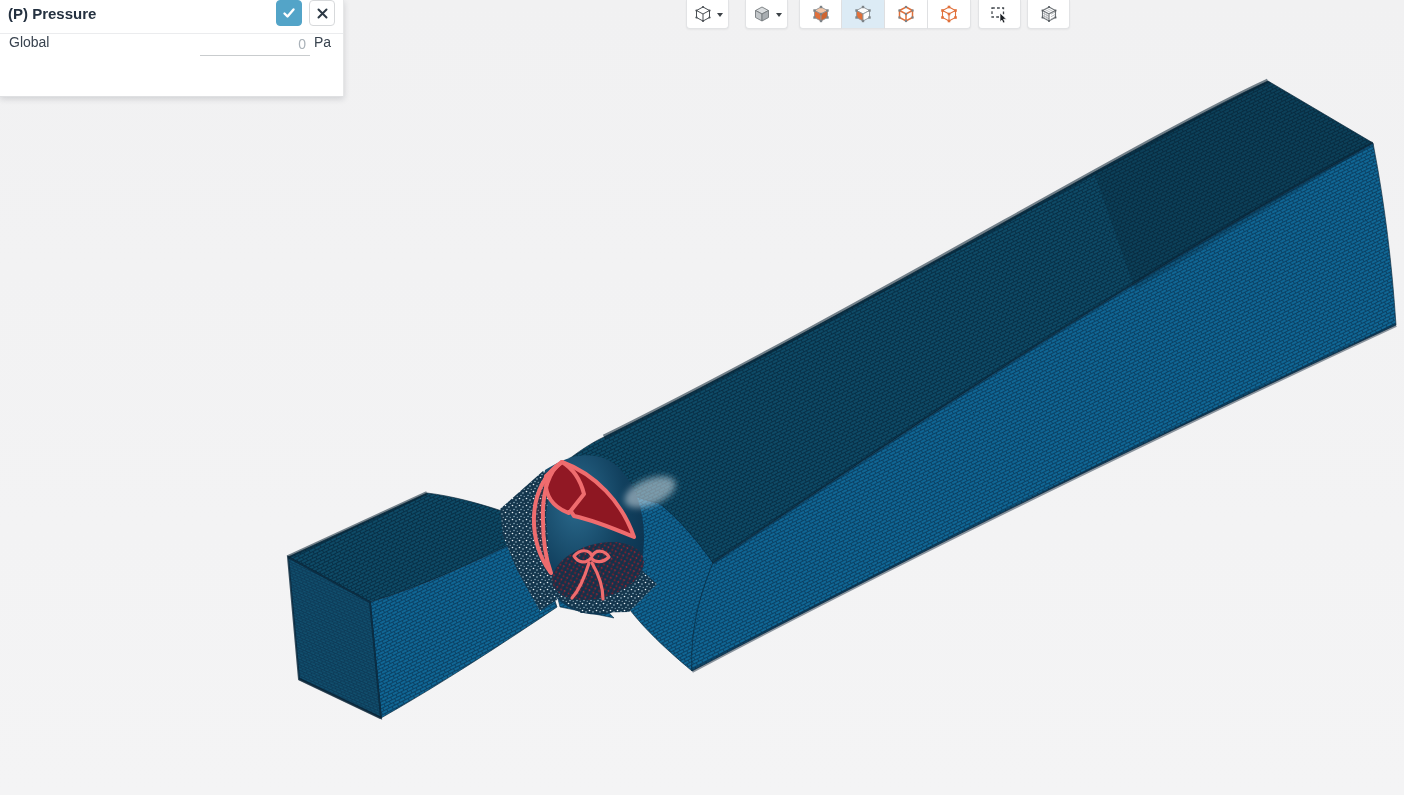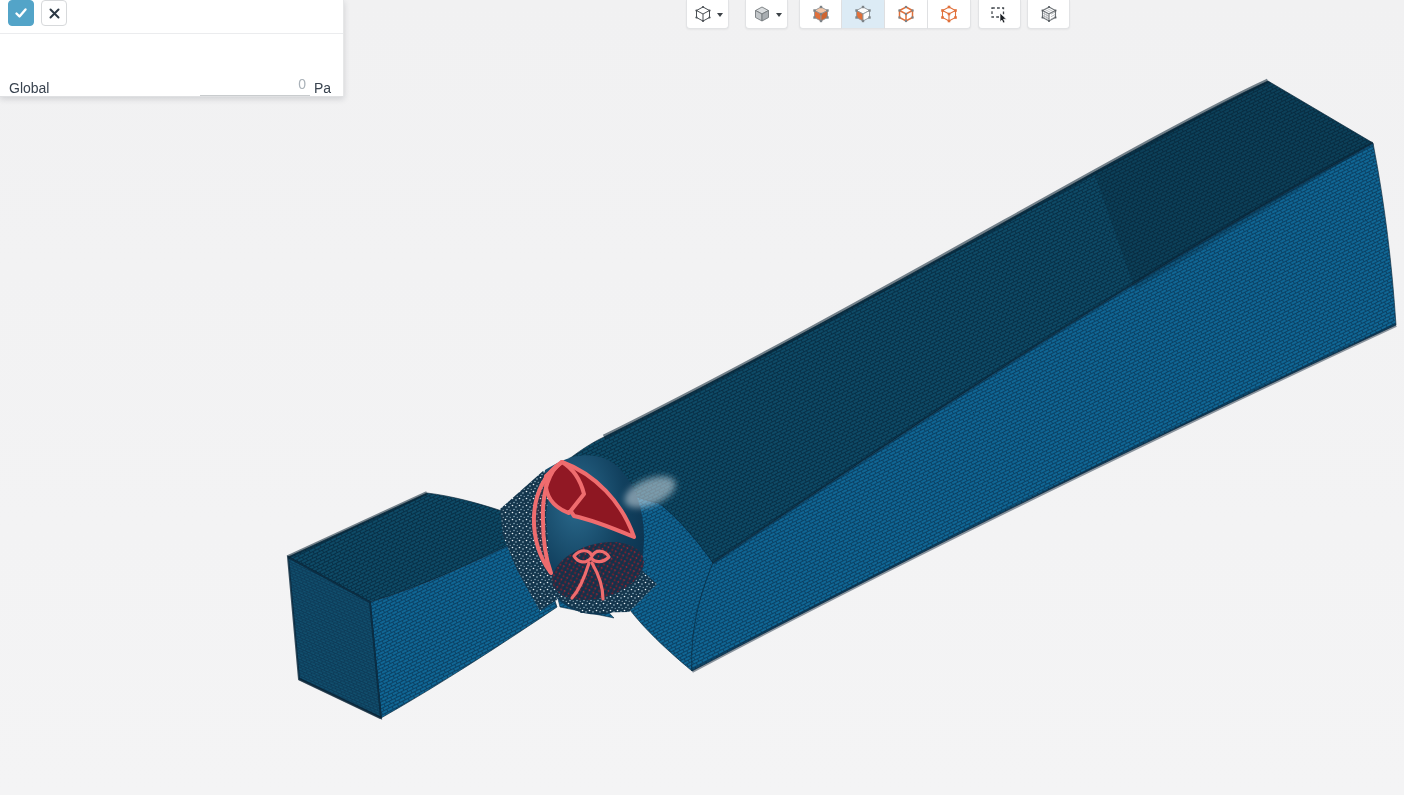--- a/index.html
+++ b/index.html
@@ -34,21 +34,21 @@
     position:absolute;left:0;top:0;width:343px;background:#ffffff;
     border-bottom:1px solid #dfe0e2;border-right:1px solid #e6e7e8;
     box-shadow:0 2px 6px rgba(30,40,50,.16);z-index:5;
   }
   .panel-header{height:33px;border-bottom:1px solid #ebecee;display:flex;align-items:flex-start;padding:0 8px;}
   .panel-title{flex:1;font-size:15px;font-weight:bold;color:#243140;line-height:28px;}
   .hdr-btn{width:26px;height:26px;border-radius:4px;display:flex;align-items:center;justify-content:center;
     box-sizing:border-box;cursor:pointer;margin-top:0;}
   .btn-apply{background:#53a4c8;border:1px solid #53a4c8;}
   .btn-cancel{background:#fff;border:1px solid #d7d9db;margin-left:7px;}
-  .panel-body{height:62px;display:flex;align-items:flex-end;padding:0 9px 0 9px;}
+  .panel-body{height:62px;display:flex;align-items:flex-start;padding:0 9px 0 9px;}
   .field-label{flex:1;font-size:14px;color:#39434f;}
   .input-wrap{width:110px;border-bottom:1px solid #c9ccce;}
   .input-wrap input{
     width:100%;border:none;outline:none;background:transparent;text-align:right;
     font-size:14px;color:#333;padding:2px 4px 3px;box-sizing:border-box;
     font-family:"Liberation Sans","DejaVu Sans",sans-serif;
   }
   .input-wrap input::placeholder{color:#a9b1b8;opacity:1;}
   .unit{margin-left:4px;font-size:14px;color:#39434f;min-width:20px;}
 </style>
@@ -264,20 +264,21 @@
           <rect x="16.6" y="12.6" width="1.8" height="1.8"></rect>
         <rect x="3.6" y="12.6" width="1.8" height="1.8"></rect>
           <rect x="10.1" y="16.1" width="1.8" height="1.8"></rect>
       </g>
     </svg>
   </div>
 </div>
 
 <div class="panel">
   <div class="panel-header">
+    <span class="panel-title">(P) Pressure</span>
     <div class="hdr-btn btn-apply">
       <svg width="14" height="14" viewBox="0 0 14 14">
         <path d="M2.5,7.5 L5.5,10.5 L11.5,3.5" fill="none" stroke="#ffffff" stroke-width="2.4" stroke-linecap="round" stroke-linejoin="round"></path>
       </svg>
     </div>
     <div class="hdr-btn btn-cancel">
       <svg width="11" height="11" viewBox="0 0 11 11">
         <path d="M1.5,1.5 L9.5,9.5 M9.5,1.5 L1.5,9.5" stroke="#2c3844" stroke-width="2" stroke-linecap="round"></path>
       </svg>
     </div>

